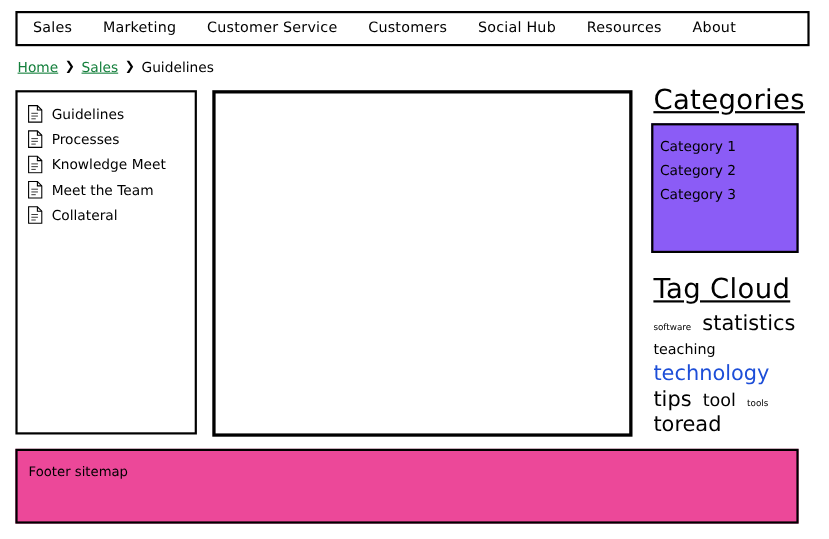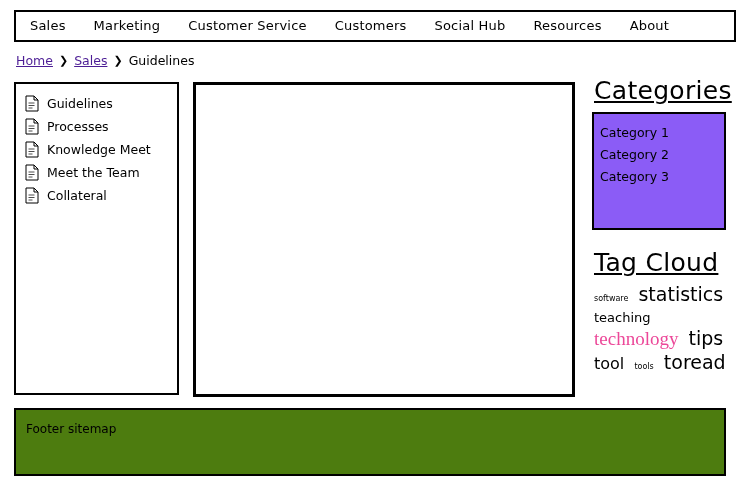--- a/index.html
+++ b/index.html
@@ -43,21 +43,21 @@
     position: absolute;
     left: 16px;
     top: 53px;
     font-size: 12.5px;
     display: flex;
     align-items: center;
     gap: 6px;
   }
   .crumb-link {
     text-decoration: underline;
-    color: #4c1d95;
+    color: #15803d;
   }
   .crumb-current { color: #000; }
   .crumb-sep {
     font-size: 11px;
     line-height: 1;
     transform: translateY(0px);
   }
 
   
   #leftpanel {
@@ -138,32 +138,32 @@
   .tag {
     display: inline-block;
     margin: 0 5px 2px 0;
     vertical-align: baseline;
     white-space: nowrap;
   }
   .tag-sz-xs { font-size: 8px; }
   .tag-sz-s  { font-size: 13px; }
   .tag-sz-m  { font-size: 16px; }
   .tag-sz-l  { font-size: 19px; }
-  .tag-red { color: #ec4899; font-family: Liberation Serif, serif; }
+  .tag-red { color: #1d4ed8; }
 
   
   #footer {
     position: absolute;
     left: 14px;
     top: 408px;
     width: 712px;
     height: 68px;
     border: 2px solid #000;
     box-sizing: border-box;
-    background: #4d7c0f;
+    background: #ec4899;
     padding: 8px 0 0 10px;
   }
   #footer-text { font-size: 12px; }
 </style>
 </head>
 <body>
 
 <div id="topnav">
   <span class="nav-item">Sales</span>
   <span class="nav-item">Marketing</span>

